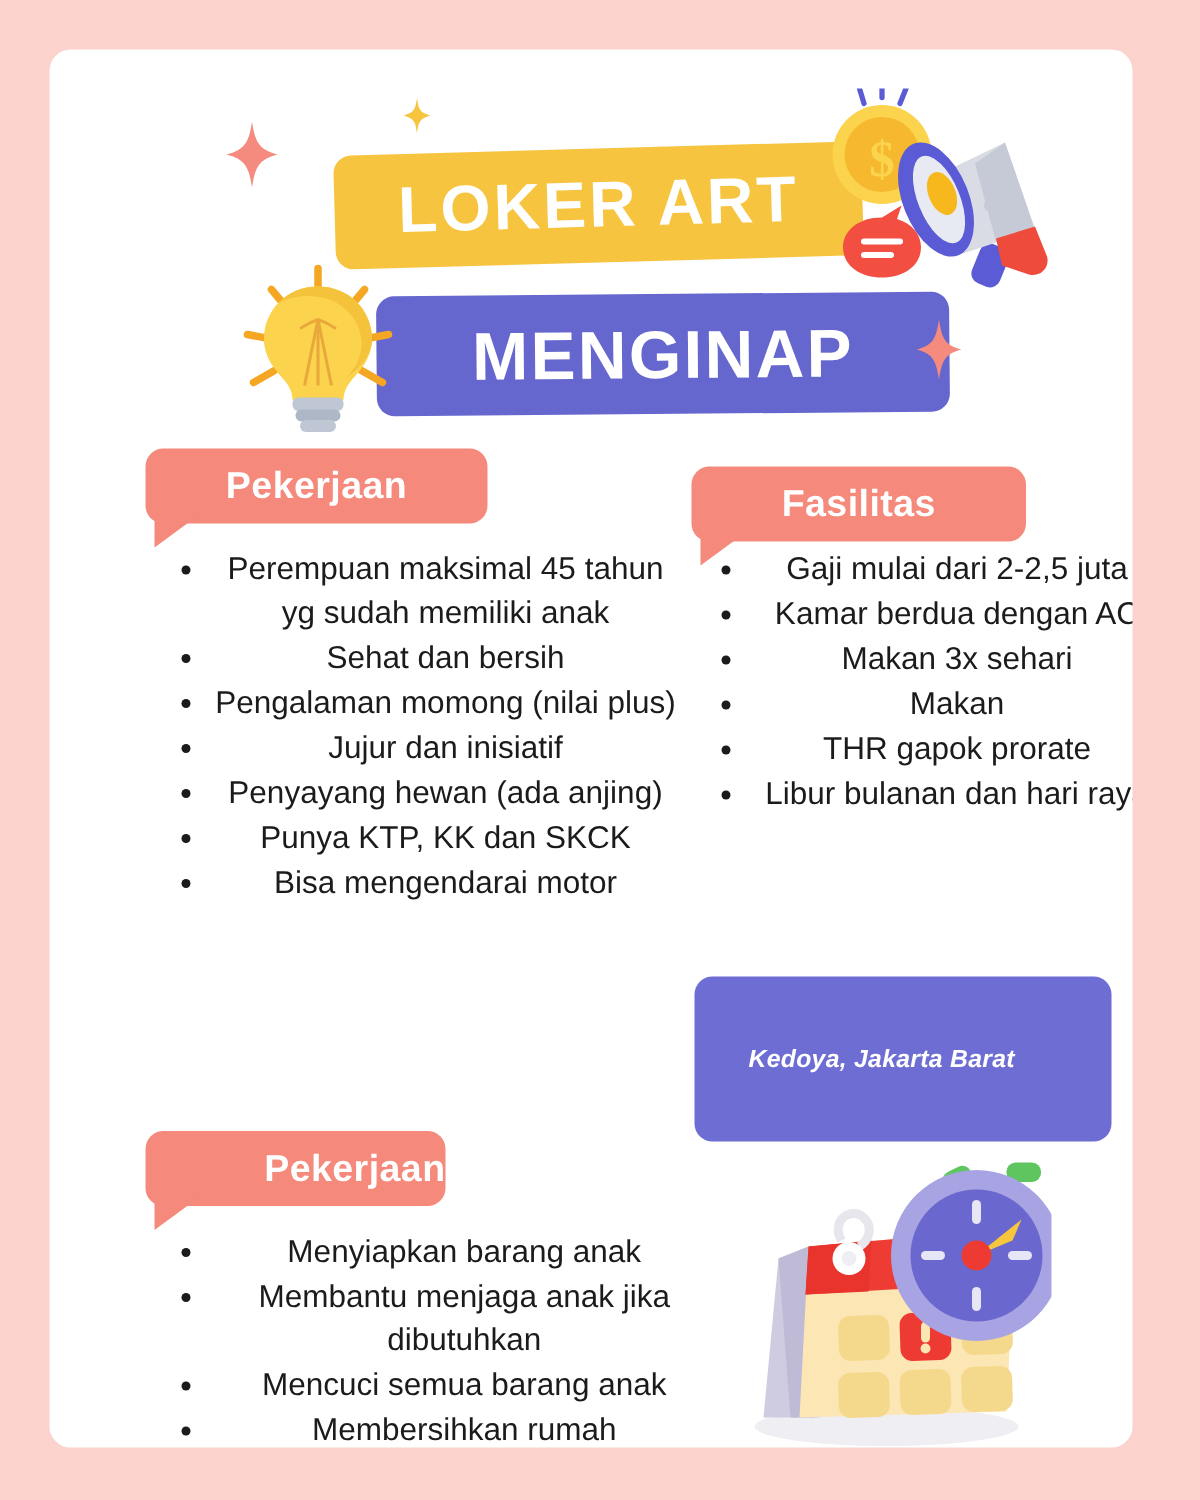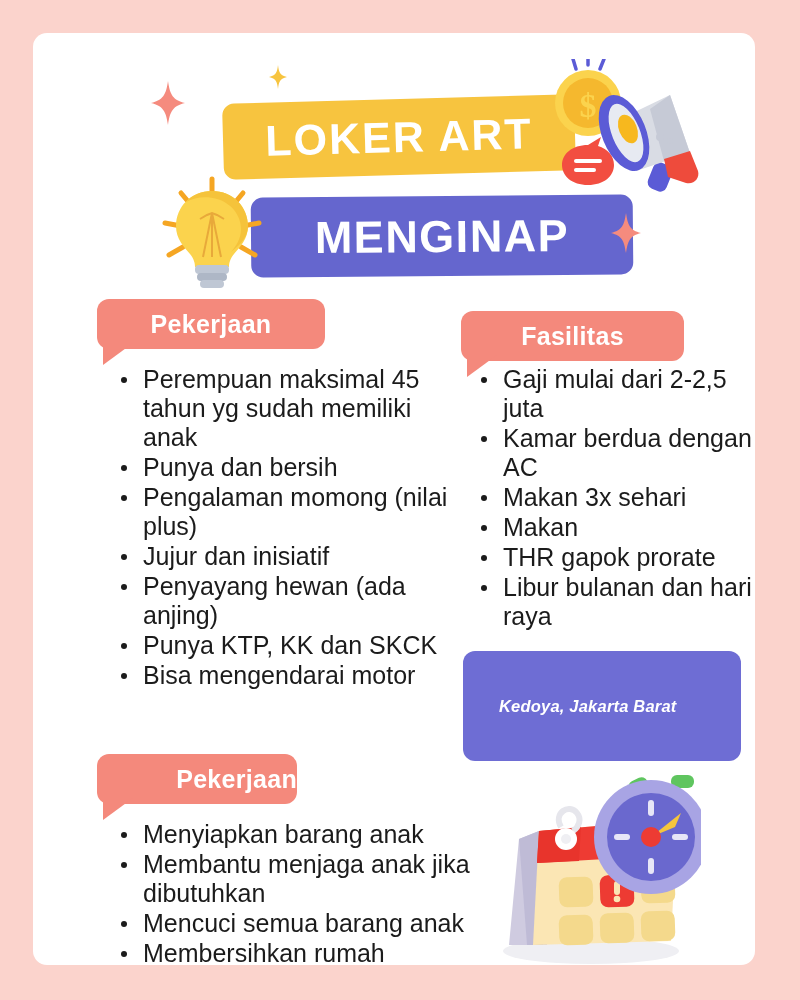--- a/index.html
+++ b/index.html
@@ -127,24 +127,25 @@
   ul.poster-list {
     position: absolute;
     margin: 0;
     padding: 0 0 0 26px;
     list-style: none;
     z-index: 3;
   }
   ul.poster-list li {
     position: relative;
     color: #1B1B1B;
-    font-size: 25px;
+    font-size: 21px;
     line-height: 29px;
     margin-bottom: 1px;
     padding-left: 12px;
+    text-align: center;
   }
   ul.poster-list li::before {
     content: "";
     position: absolute;
     left: -10px;
     top: 12px;
     width: 6px;
     height: 6px;
     border-radius: 50%;
     background: #1B1B1B;
@@ -262,21 +263,21 @@
     <div id="banner-purple" class="banner-wrap">
       <span class="banner-text">MENGINAP</span>
     </div>
 
     <div id="bubble-kriteria" class="bubble">
       <span class="bubble-text">Pekerjaan</span>
       <span class="tail"></span>
     </div>
     <ul id="list-kriteria" class="poster-list">
       <li>Perempuan maksimal 45 tahun yg sudah memiliki anak</li>
-      <li>Punya dan bersih</li>
+      <li>Sehat dan bersih</li>
       <li>Pengalaman momong (nilai plus)</li>
       <li>Jujur dan inisiatif</li>
       <li>Penyayang hewan (ada anjing)</li>
       <li>Punya KTP, KK dan SKCK</li>
       <li>Bisa mengendarai motor</li>
     </ul>
 
     <div id="bubble-fasilitas" class="bubble">
       <span class="bubble-text">Fasilitas</span>
       <span class="tail"></span>

